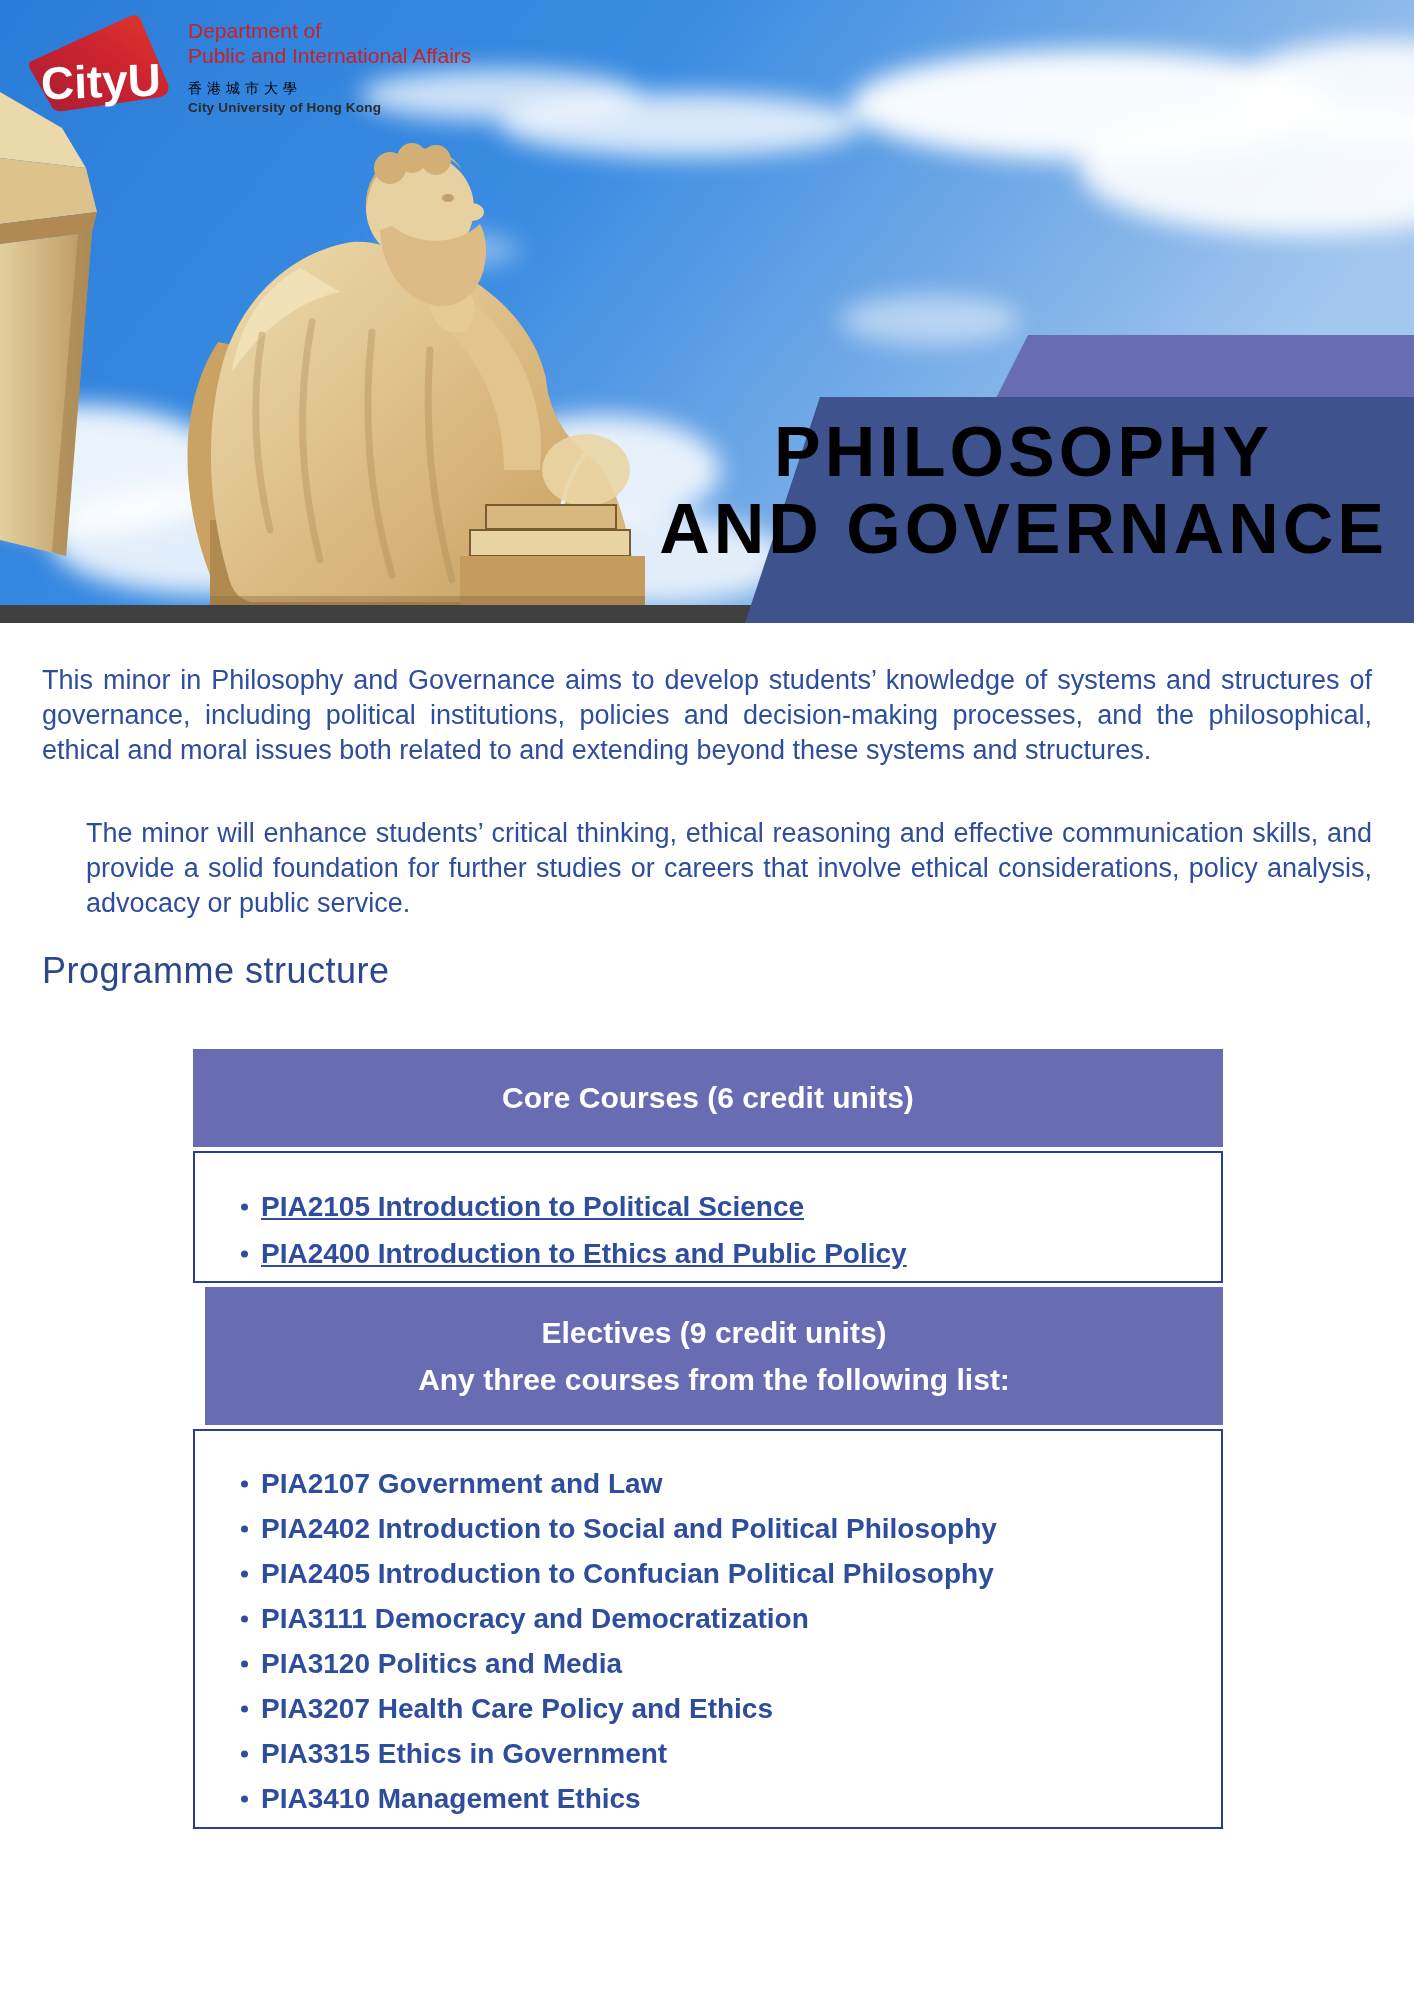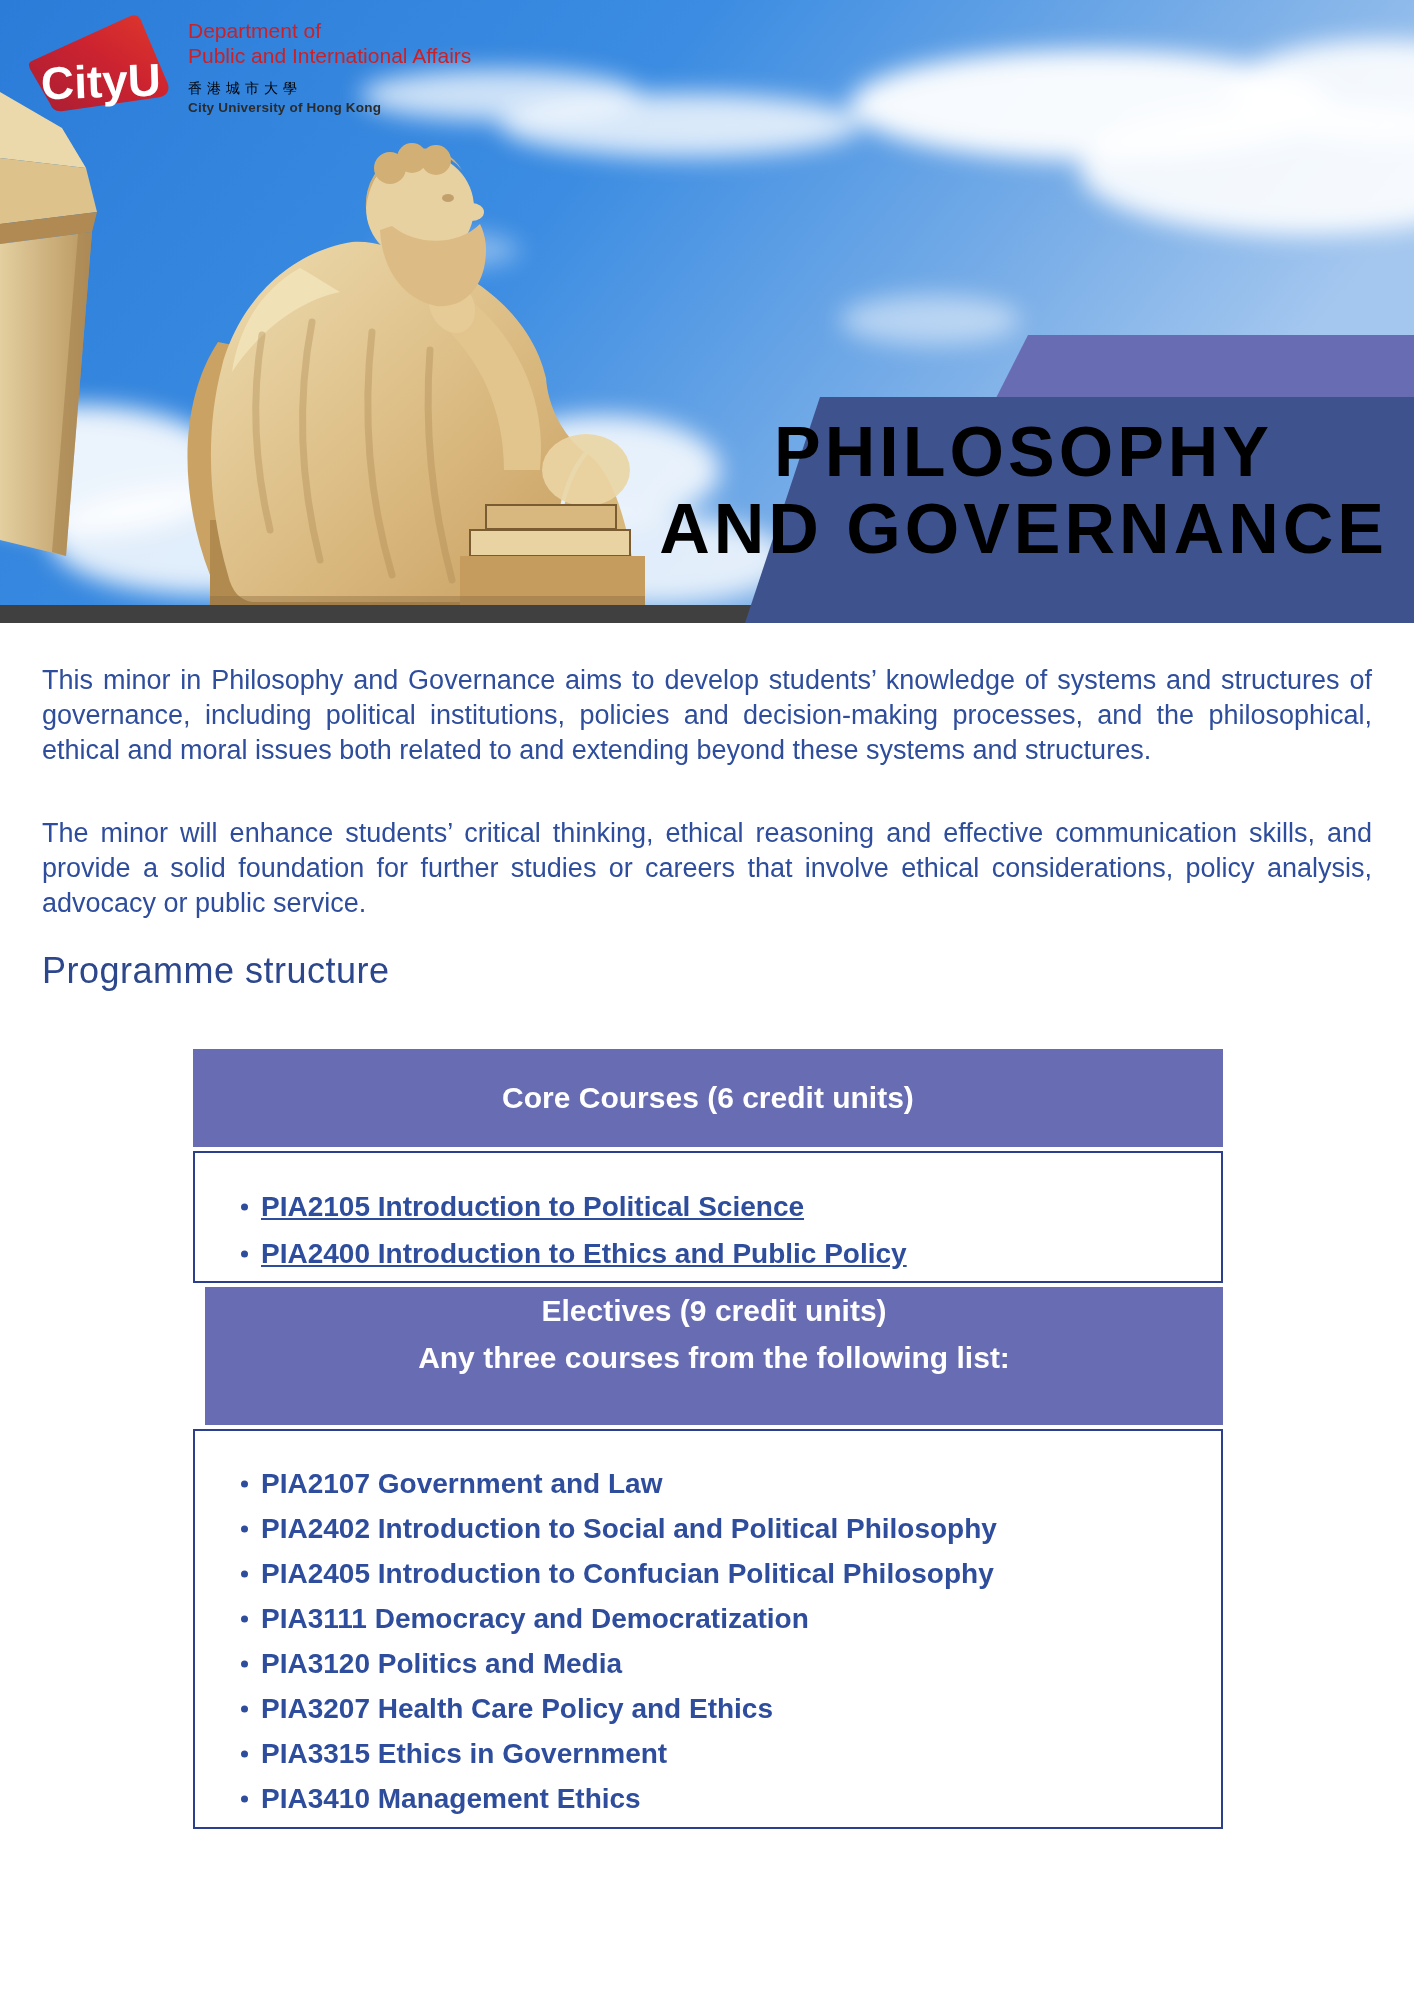--- a/index.html
+++ b/index.html
@@ -30,32 +30,32 @@
   .brand-text{margin-left:16px;padding-top:6px;}
   .dept{color:var(--brand-red,#c92127);font-size:21px;line-height:25px;font-weight:400;}
   .univ-zh{margin-top:12px;color:#000000;font-size:14px;letter-spacing:5px;}
   .univ-en{margin-top:2px;color:#2b2b2b;font-size:13.5px;font-weight:bold;letter-spacing:0.2px;}
   
   .content{padding:40px 42px 0 42px;}
   .content p{
     margin:0 0 48px 0;color:var(--text-navy,#2e4d9c);
     font-size:27px;line-height:35px;text-align:justify;
   }
-  .content p:last-of-type{margin-bottom:0;}
+  .content p:last-of-type{margin-bottom:0;margin-left:44px;}
   h2.prog{
     margin:28px 0 0 0;color:#2d478d;font-size:36px;line-height:44px;font-weight:normal;letter-spacing:0.5px;
   }
   
   .ptable{margin:56px 0 0 151px;width:1030px;}
   .thead{
     background:var(--accent-purple,#686cb2);color:#ffffff;text-align:center;
     font-weight:bold;font-size:30px;
   }
   .thead.one{height:98px;line-height:98px;}
-  .thead.two{height:138px;padding-top:0;display:flex;flex-direction:column;margin-left:12px;}
+  .thead.two{height:138px;padding-top:0;display:flex;flex-direction:column;justify-content:center;margin-left:12px;}
   .thead.two div{line-height:47px;}
   .tbody{border:2px solid #2c3f8e;background:#ffffff;margin-top:4px;}
   .thead{margin-top:4px;}
   .thead:first-child{margin-top:0;}
   .tbody.core{padding:30px 20px 4px 20px;}
   .tbody.elect{padding:30px 20px 6px 20px;}
   .tbody ul{list-style:none;margin:0;padding:0;}
   .tbody li{
     position:relative;padding-left:46px;color:var(--text-navy,#2e4d9c);
     font-size:28px;font-weight:bold;

